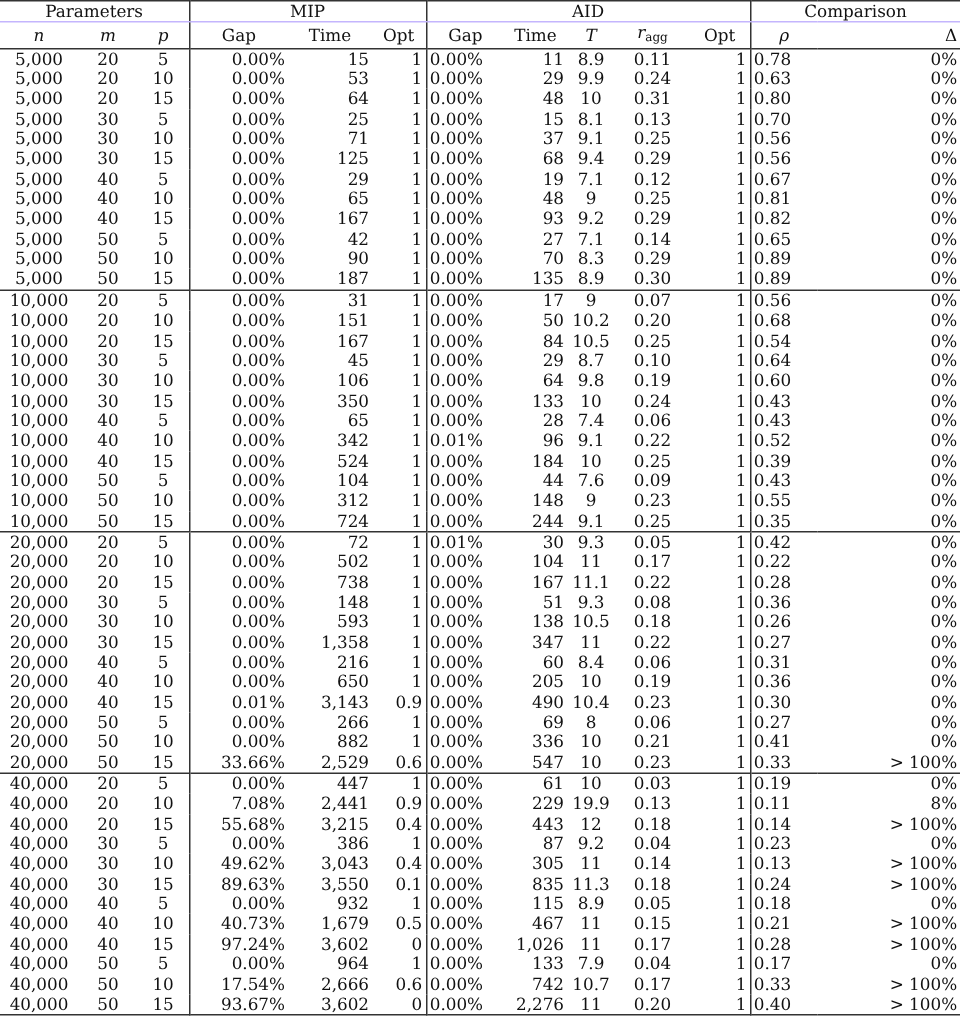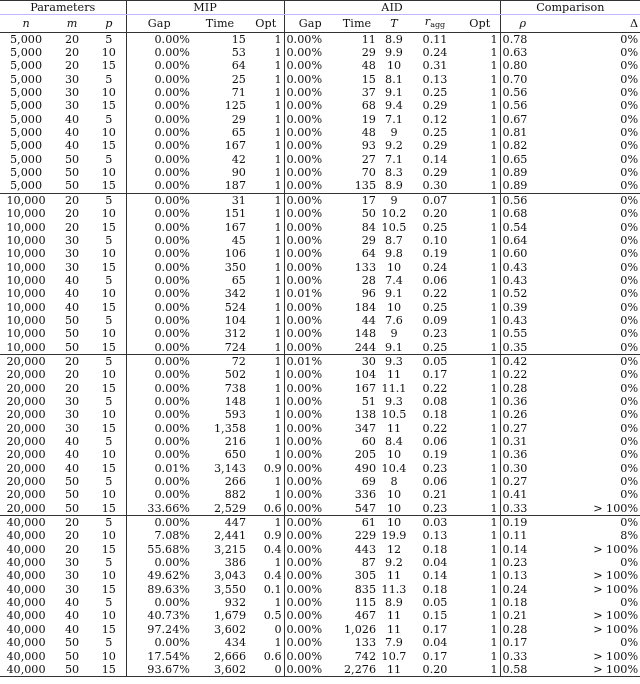--- a/index.html
+++ b/index.html
@@ -734,21 +734,21 @@
         <td class="c">0.17</td>
         <td class="r vr">1</td>
         <td class="l">0.28</td>
         <td class="r">&gt; 100%</td>
       </tr>
       <tr>
         <td class="c">40,000</td>
         <td class="c">50</td>
         <td class="c vr">5</td>
         <td class="r">0.00%</td>
-        <td class="r">434</td>
+        <td class="r">964</td>
         <td class="r vr">1</td>
         <td class="l">0.00%</td>
         <td class="r">133</td>
         <td class="c">7.9</td>
         <td class="c">0.04</td>
         <td class="r vr">1</td>
         <td class="l">0.17</td>
         <td class="r">0%</td>
       </tr>
       <tr>
@@ -771,17 +771,17 @@
         <td class="c">50</td>
         <td class="c vr">15</td>
         <td class="r">93.67%</td>
         <td class="r">3,602</td>
         <td class="r vr">0</td>
         <td class="l">0.00%</td>
         <td class="r">2,276</td>
         <td class="c">11</td>
         <td class="c">0.20</td>
         <td class="r vr">1</td>
-        <td class="l">0.58</td>
+        <td class="l">0.40</td>
         <td class="r">&gt; 100%</td>
       </tr>
     </tbody>
 </table>
 
 </body></html>

